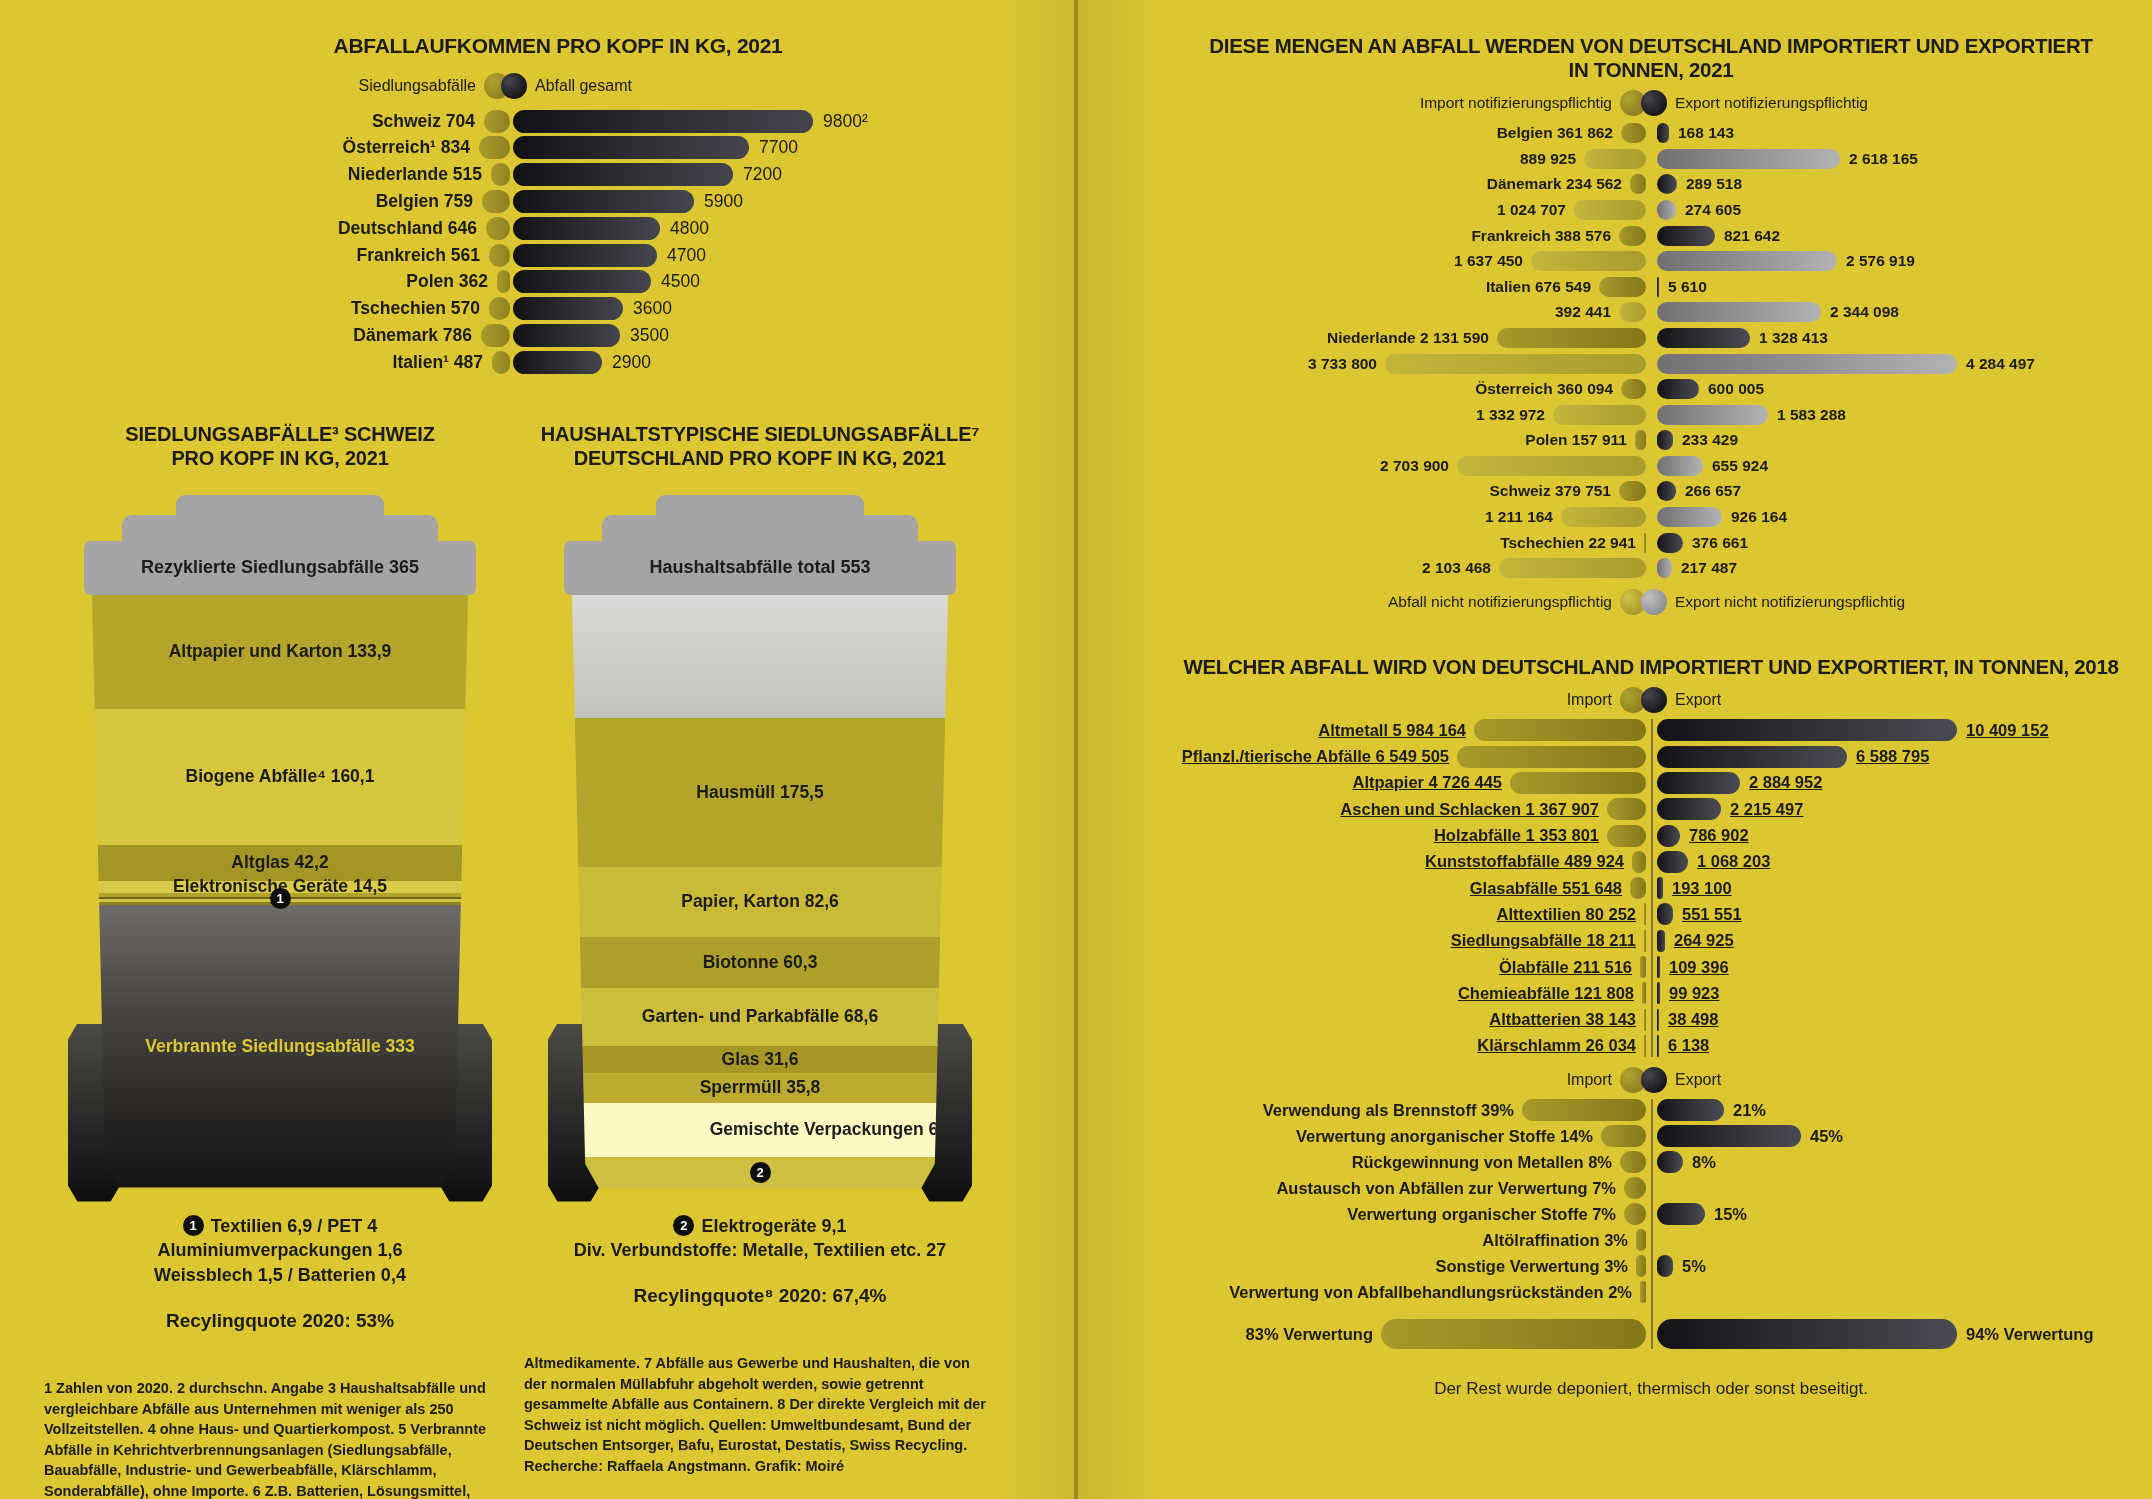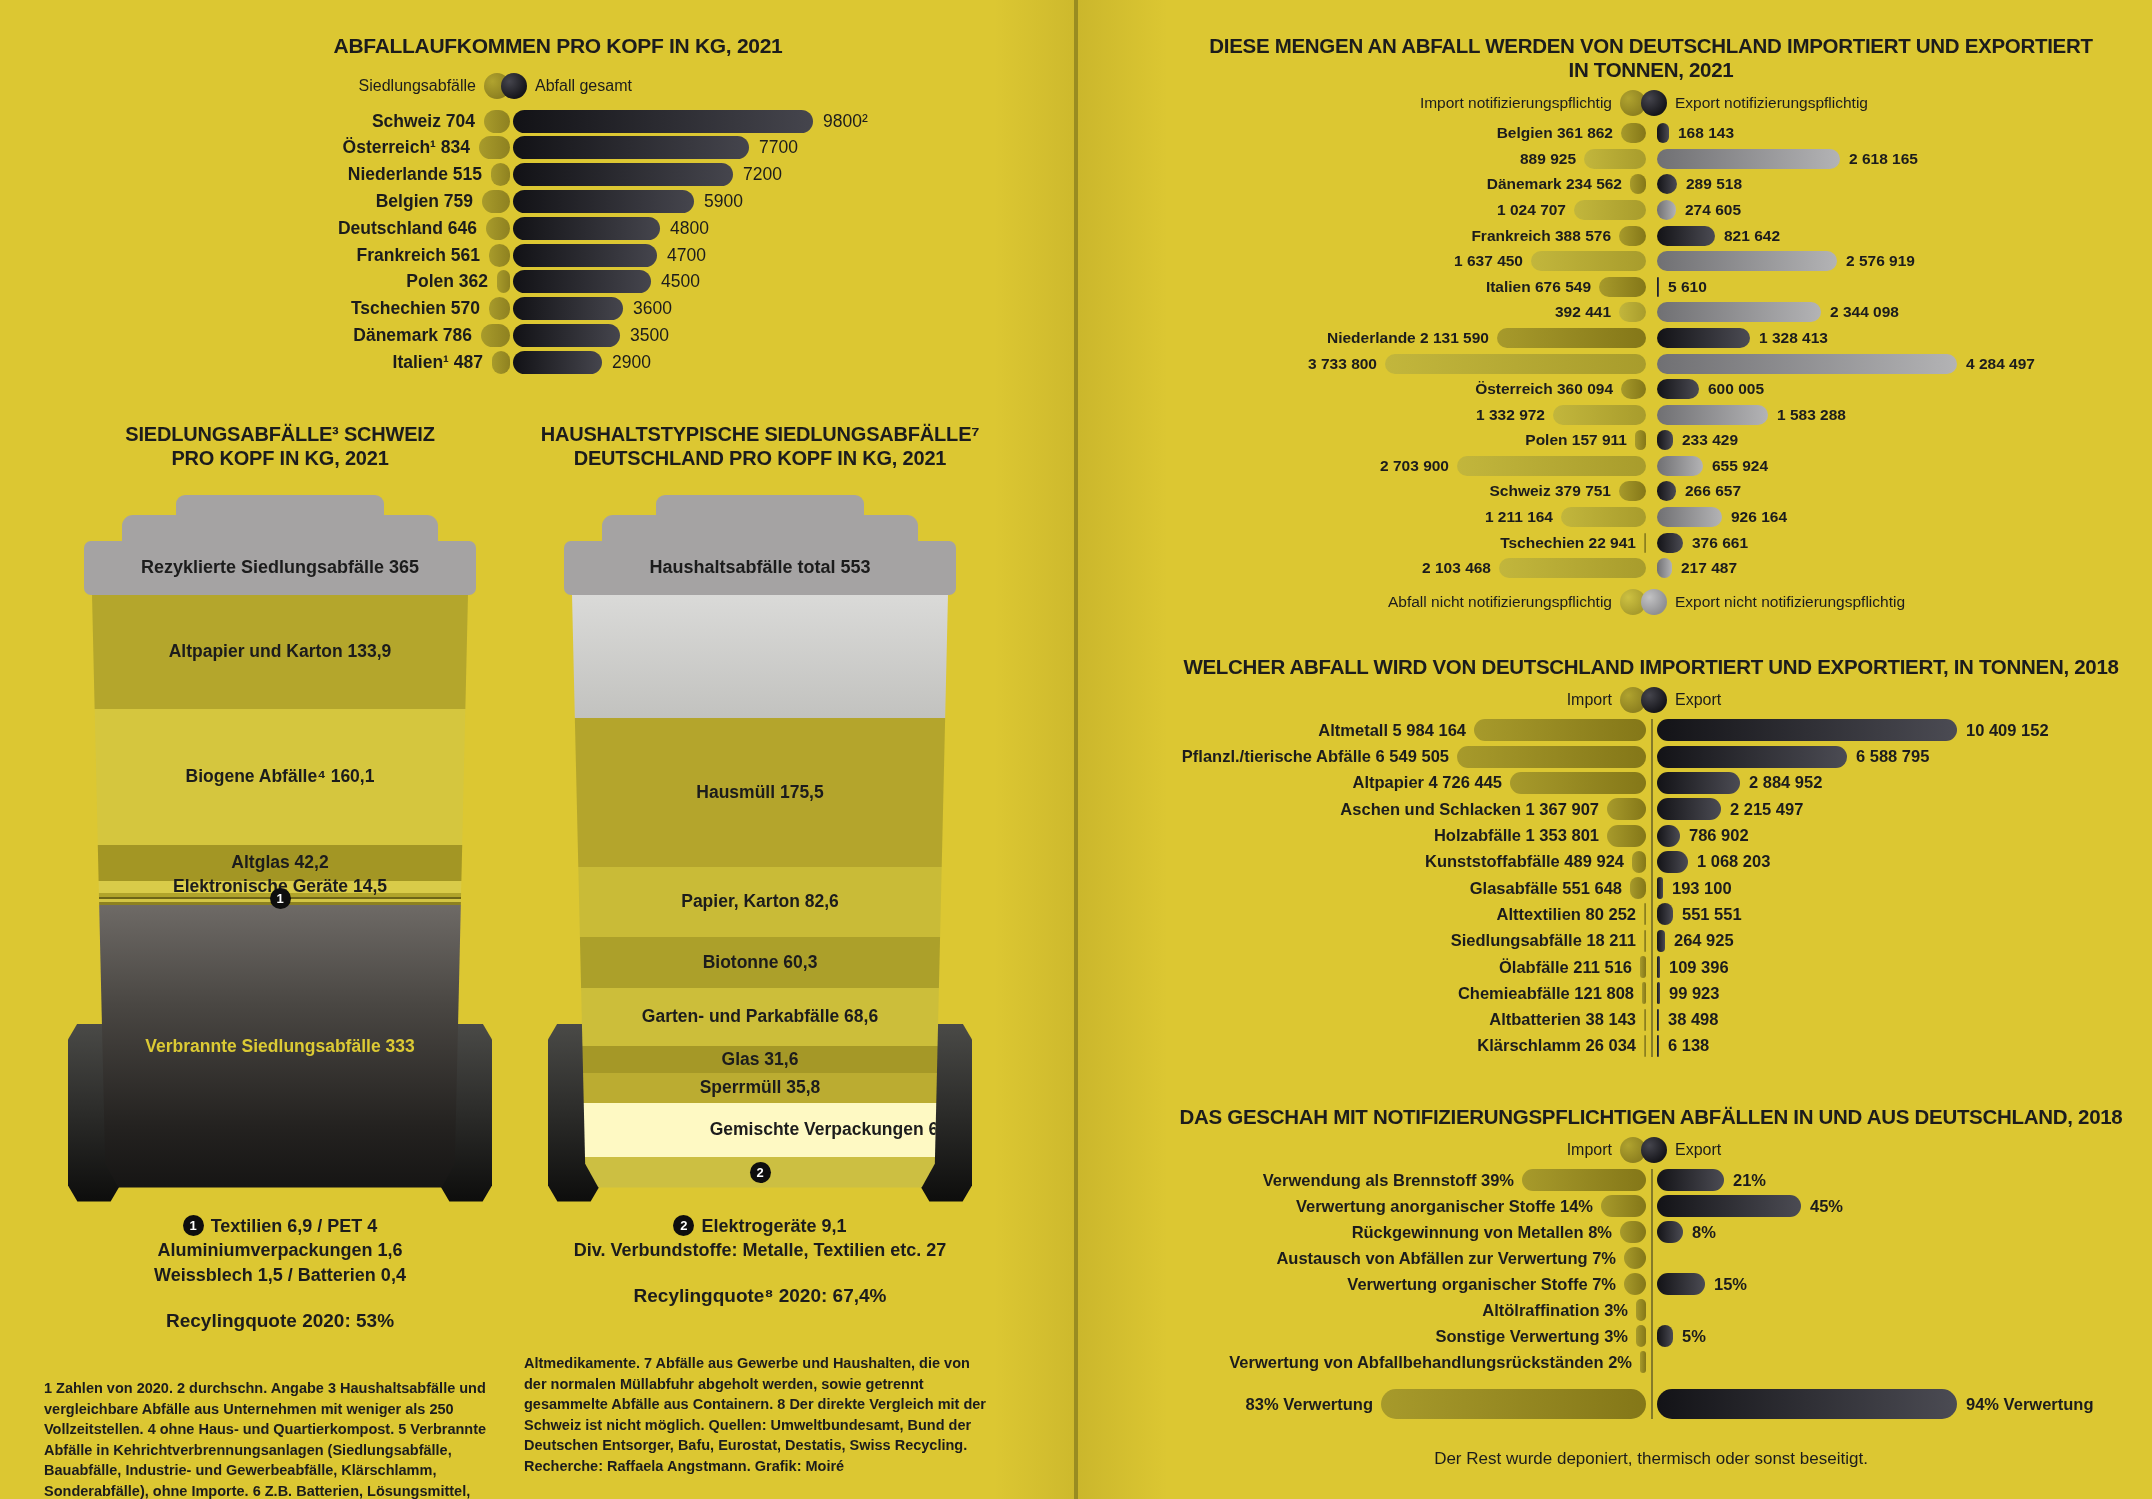--- a/index.html
+++ b/index.html
@@ -74,21 +74,21 @@
   .r-rows.axis::before{content:'';position:absolute;left:485px;top:2px;bottom:2px;width:2px;background:rgba(45,45,32,0.5);}
   .r-row{display:flex;align-items:center;}
   .r-right{flex:1;display:flex;align-items:center;padding-left:7px;}
   .r-ibar,.r-ebar{border-radius:999px;flex:0 0 auto;}
   .r-ibar.dark{background:linear-gradient(to left,#847718,#a79a2b);}
   .r-ibar.light{background:linear-gradient(to left,#a89c2c,#c2b63c);}
   .r-ebar.dark{background:linear-gradient(to right,#131317,#4b4b53);}
   .r-ebar.light{background:linear-gradient(to right,#707073,#b3b3b5);}
   .r-val{font-weight:bold;white-space:nowrap;margin-left:9px;}
   .c1 .r-row{height:25.6px;} .c1 .r-ibar,.c1 .r-ebar{height:20px;} .c1 .r-lbl,.c1 .r-val{font-size:15.5px;}
-  .c2 .r-row{height:26.3px;} .c2 .r-ibar,.c2 .r-ebar{height:22px;} .c2 .r-lbl,.c2 .r-val{font-size:16.5px;}
+  .c2 .r-row{height:26.3px;text-decoration:underline;} .c2 .r-ibar,.c2 .r-ebar{height:22px;} .c2 .r-lbl,.c2 .r-val{font-size:16.5px;}
   .c3 .r-row{height:26px;}  .c3 .r-ibar,.c3 .r-ebar{height:22px;} .c3 .r-lbl,.c3 .r-val{font-size:16.5px;}
   .c3 .r-row.sum{height:34px;margin-top:12px;} .c3 .r-row.sum .r-ibar,.c3 .r-row.sum .r-ebar{height:30px;}
   .mt40{margin-top:40px;} .mt46{margin-top:46px;}
   .r-note{margin-top:28px;text-align:center;font-weight:normal;font-size:17px;}
 </style>
 </head>
 <body>
 
 <div class="page">
   <div class="fold-shade l"></div>
@@ -632,21 +632,20 @@
               <span class="r-lbl">Klärschlamm 26 034</span>
               <span class="r-ibar dark" style="width: 2px;"></span>
             </div>
             <div class="r-right">
               <span class="r-ebar dark" style="width: 2px;"></span>
               <span class="r-val">6 138</span>
             </div>
           </div>
         </div>
 
-      <div class="r-title mt46">DAS GESCHAH MIT NOTIFIZIERUNGSPFLICHTIGEN ABFÄLLEN IN UND AUS DEUTSCHLAND, 2018</div>
       <div class="r-legend c3">
         <div class="r-left">
           <span class="leg-txt mr">Import</span>
           <span class="dot olive"></span>
         </div>
         <span class="dot dark ovl"></span>
         <span class="leg-txt ml">Export</span>
       </div>
       <div class="r-rows c3 axis" id="c3-rows">
           <div class="r-row">

